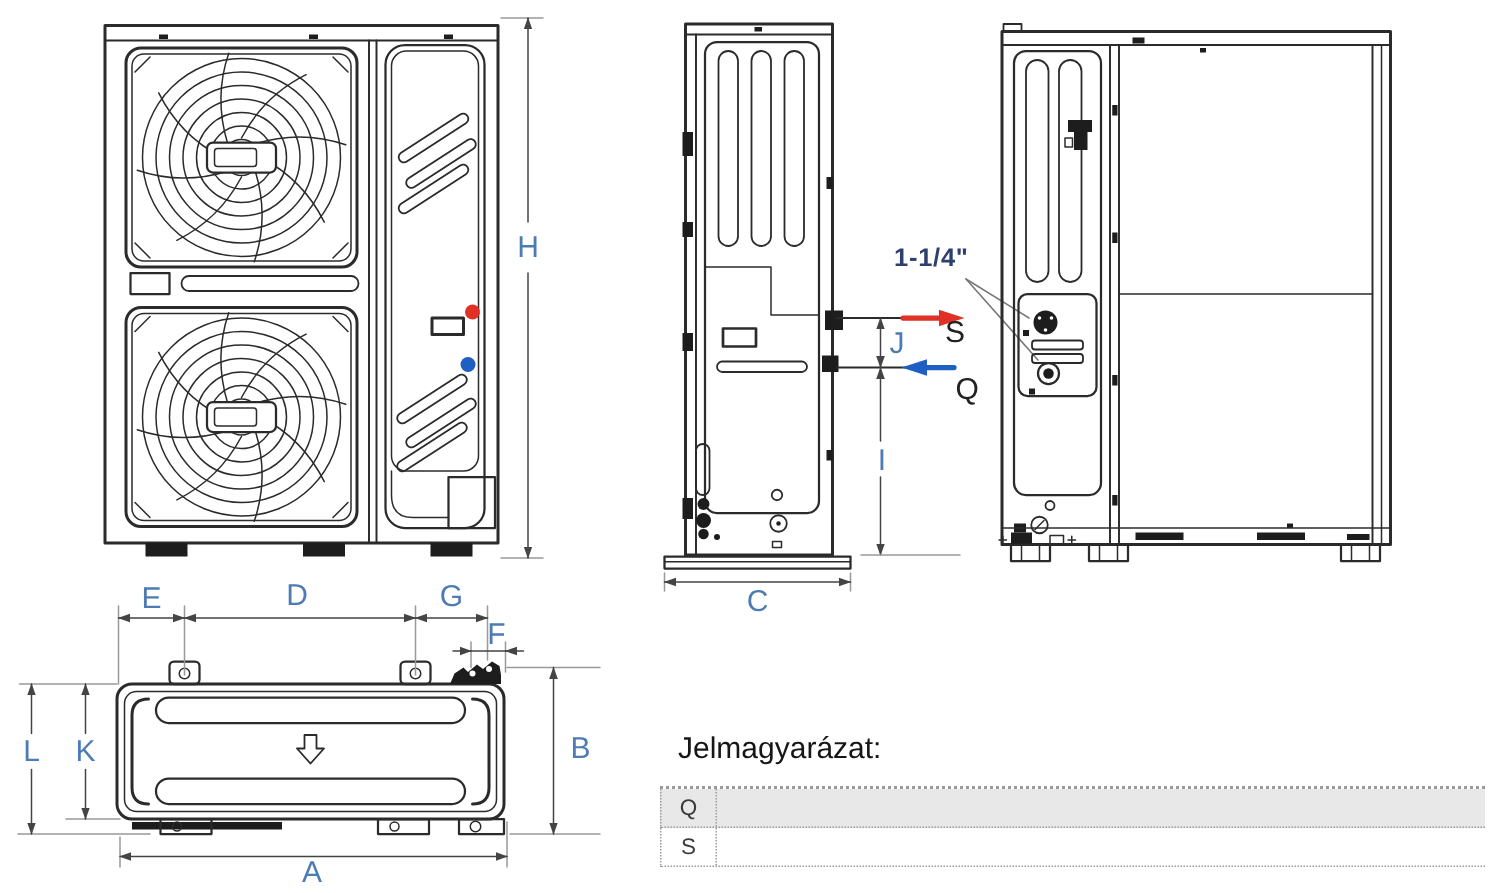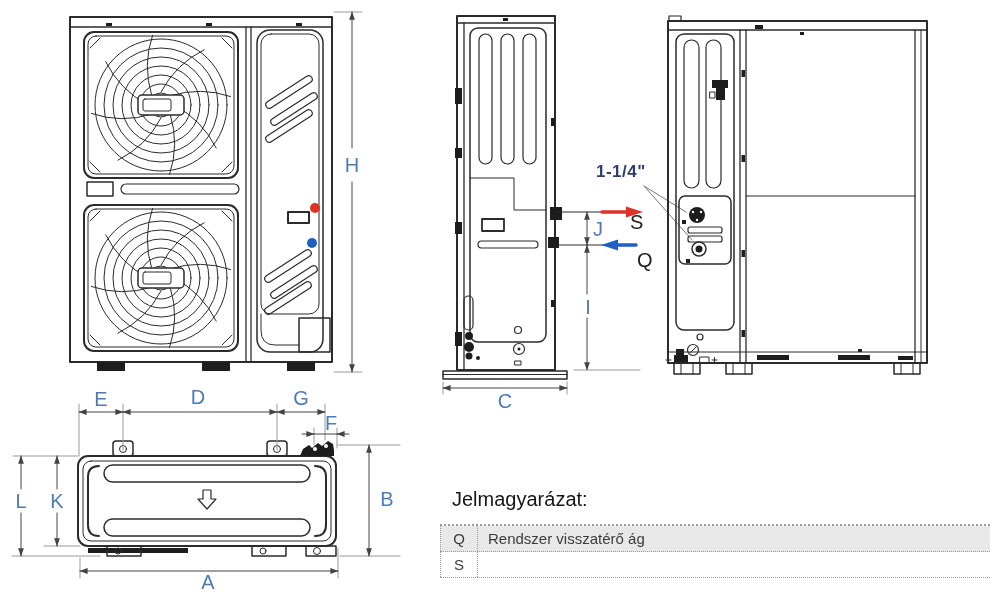--- a/index.html
+++ b/index.html
@@ -291,21 +291,20 @@
 
 <div class="pipe-label" style="left:596px;top:163px">1-1/4"</div>
 <div class="flow-label" style="left:630px;top:212px">S</div>
 <div class="flow-label" style="left:637px;top:250px">Q</div>
 
 <div class="legend">
   <div class="legend-title">Jelmagyarázat:</div>
   <div class="legend-table">
     <div class="legend-row shaded">
       <div class="legend-key">Q</div>
-      <div class="legend-val">Rendszer visszatérő ág</div>
     </div>
     <div class="legend-row">
       <div class="legend-key">S</div>
     </div>
   </div>
 </div>
 
 </div>
 
 </body></html>

